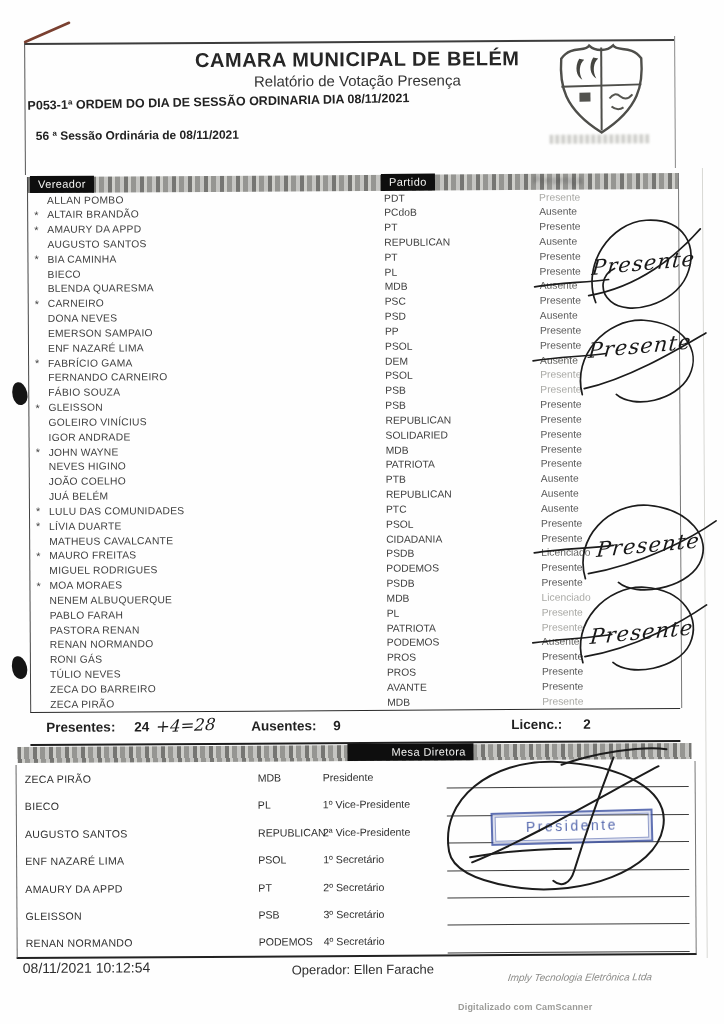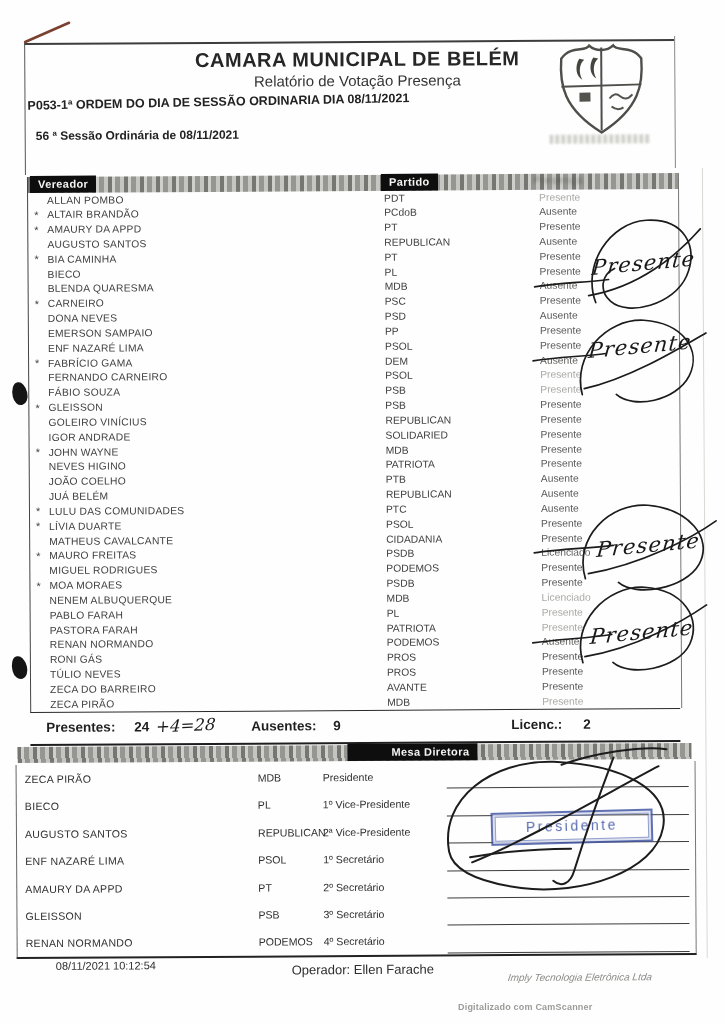--- a/index.html
+++ b/index.html
@@ -15,21 +15,21 @@
   .subtitle{font-size:15px;color:#333;text-align:center;}
   .orderline{font-size:12.5px;font-weight:bold;color:#222;transform:rotate(-0.8deg);}
   .sessionline{font-size:12px;font-weight:bold;color:#222;}
 
   
   .band{height:16px;background:repeating-linear-gradient(90deg,
         rgba(72,72,68,.75) 0 4px, rgba(168,168,160,.55) 4px 7px,
         rgba(105,105,100,.7) 7px 12px, rgba(140,140,134,.5) 12px 16px);
         position:relative;overflow:visible;}
   .band .chip{position:absolute;top:-1px;height:17px;line-height:17px;background:#0e0e0e;
-        color:#f4f4f2;font-size:11px;font-weight:bold;padding:0 8px;letter-spacing:.4px;}
+        color:#f4f4f2;font-size:11px;font-weight:normal;padding:0 8px;letter-spacing:.4px;}
   .band .smudge{position:absolute;top:1px;font-size:10px;color:#2e2e2e;filter:blur(1.6px);
         opacity:.5;letter-spacing:1px;}
 
   
   .rows{position:relative;}
   .vrow{position:relative;height:14.83px;}
   .vrow .star{position:absolute;left:6px;top:1px;font-size:11px;color:#444;}
   .vrow .nm{position:absolute;left:19px;top:1.5px;font-size:10.3px;letter-spacing:.25px;color:#3d3d3d;white-space:nowrap;}
   .vrow .pt{position:absolute;left:356px;top:1.5px;font-size:10.3px;color:#3d3d3d;white-space:nowrap;}
   .vrow .st{position:absolute;left:511px;top:1.5px;font-size:10.3px;color:#5a5a5a;white-space:nowrap;}
@@ -52,21 +52,21 @@
   .mrow .nm{position:absolute;left:8px;top:8px;font-size:10.6px;letter-spacing:.3px;color:#2f2f2f;white-space:nowrap;}
   .mrow .pt{position:absolute;left:241px;top:8px;font-size:10.6px;color:#2f2f2f;white-space:nowrap;max-width:70px;overflow:hidden;}
   .mrow .rl{position:absolute;left:306px;top:8px;font-size:10.6px;color:#2f2f2f;white-space:nowrap;}
   .mrow .sigline{position:absolute;left:430px;right:6px;bottom:1px;border-bottom:1.5px solid #3c3c3c;}
 
   
   .stamp{border:2.5px solid rgba(56,78,160,.8);box-shadow:inset 0 0 0 2px rgba(255,255,255,.7), inset 0 0 0 3px rgba(56,78,160,.55);
          color:rgba(52,74,158,.82);font-size:14px;letter-spacing:2.5px;text-align:center;
          transform:rotate(-1.2deg);line-height:27px;filter:blur(.3px);}
 
-  .footer-dt{font-size:11px;color:#2e2e2e;margin-left:33px;}
+  .footer-dt{font-size:14px;color:#2e2e2e;}
   .footer-op{font-size:13px;color:#2e2e2e;}
   .footer-co{font-size:10px;color:#8b8b88;font-style:italic;transform:skewX(-8deg);}
   .camscanner{font-size:9px;font-weight:bold;color:#9b9b98;letter-spacing:.2px;}
 
   .punch{background:#151515;border-radius:50%/60% 55% 50% 45%;}
   svg.overlay{position:absolute;left:0;top:0;pointer-events:none;}
 </style>
 </head>
 <body>
 
@@ -254,21 +254,21 @@
             <span class="nm">NENEM ALBUQUERQUE</span>
             <span class="pt">MDB</span>
             <span class="st faint">Licenciado</span>
           </div>
           <div class="vrow">
             <span class="nm">PABLO FARAH</span>
             <span class="pt">PL</span>
             <span class="st faint">Presente</span>
           </div>
           <div class="vrow">
-            <span class="nm">PASTORA FARAH</span>
+            <span class="nm">PASTORA RENAN</span>
             <span class="pt">PATRIOTA</span>
             <span class="st faint">Presente</span>
           </div>
           <div class="vrow">
             <span class="nm">RENAN NORMANDO</span>
             <span class="pt">PODEMOS</span>
             <span class="st struck">Ausente</span>
           </div>
           <div class="vrow">
             <span class="nm">RONI GÁS</span>

